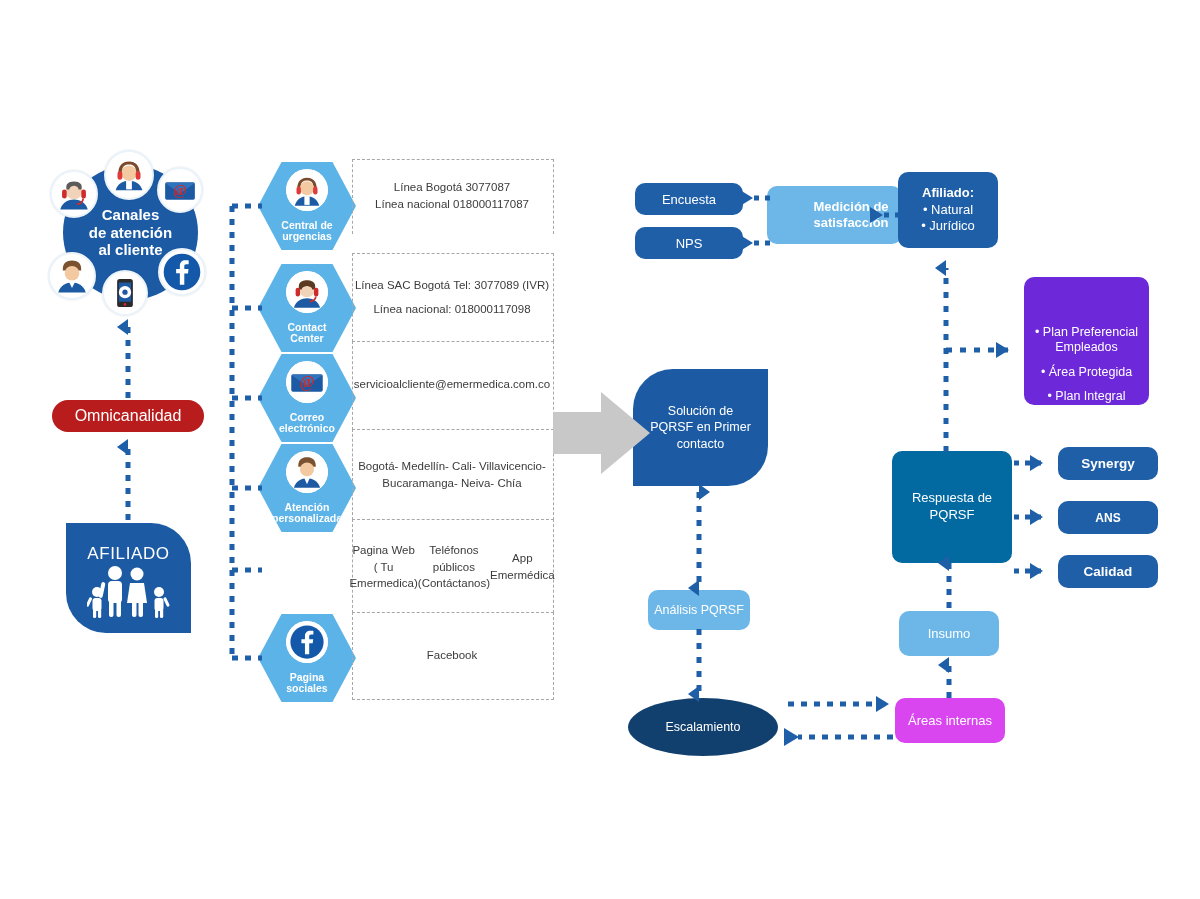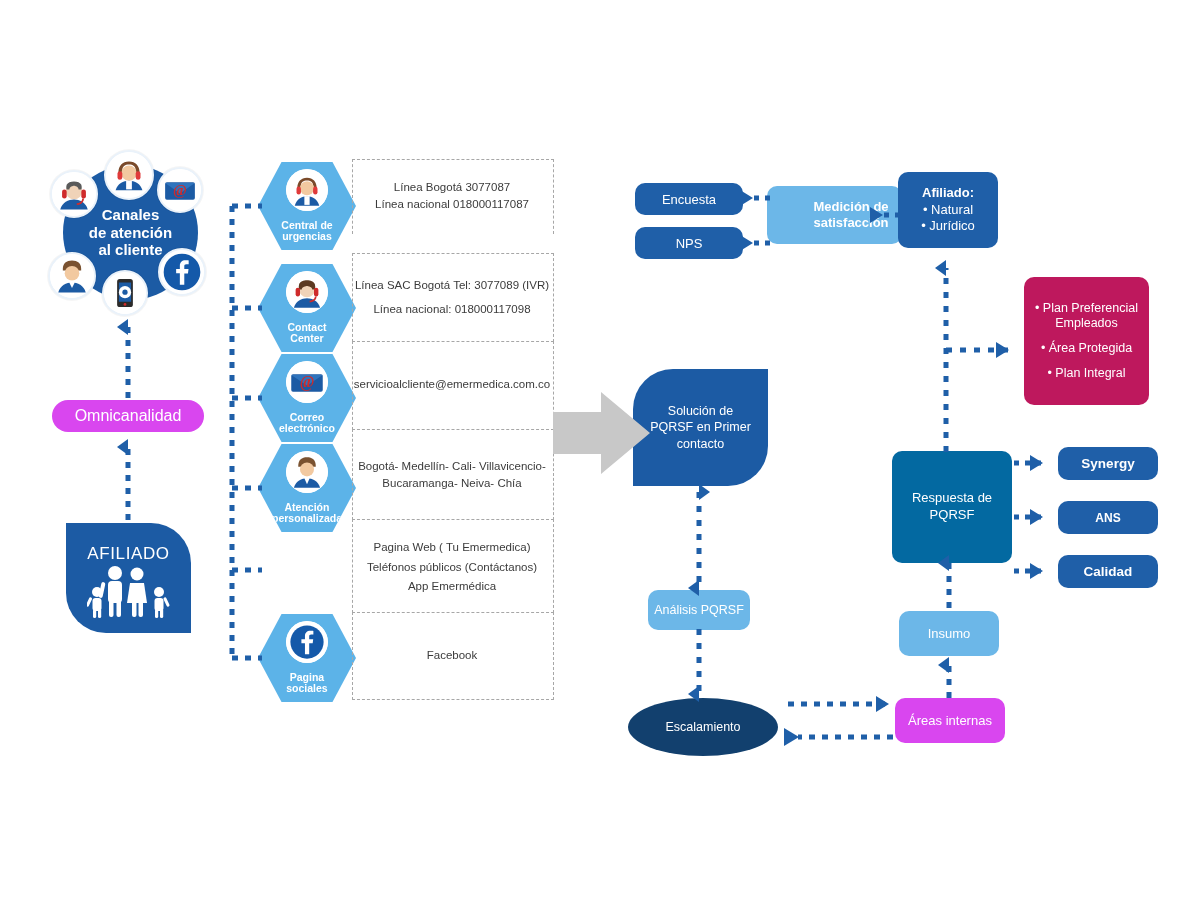--- a/index.html
+++ b/index.html
@@ -31,21 +31,21 @@
     border:2px solid #eaf2fa;
     box-shadow:0 0 0 1px rgba(0,0,0,0.04);
     z-index:4;
     overflow:hidden;
   }
   .badge svg{display:block;width:100%;height:100%;}
 
   
   #omnicanalidad{
     left:52px;top:400px;width:152px;height:32px;border-radius:16px;
-    background:#d946ef;color:#fff;font-size:16px;
+    background:#b91c1c;color:#fff;font-size:16px;
   }
 
   
   #afiliado-leaf{
     left:66px;top:523px;width:125px;height:110px;
     background:#1c5ba4;
     border-radius:0 40px 0 40px;
     flex-direction:column;
   }
   #afiliado-leaf .cap{color:#fff;font-size:17px;letter-spacing:.6px;margin-top:6px;}
@@ -69,21 +69,21 @@
   .detail{
     color:#3b3b3b;font-size:11.5px;line-height:1.45;text-align:center;
   }
 
   
   .rbox{border-radius:10px;color:#fff;}
   .navy{background:#d946ef;}
   .mid{background:#1f5fa8;}
   .steel{background:#0369a1;}
   .sky{background:#6cb7e8;}
-  .deep{background:#be185d;}
+  .deep{background:#6d28d9;justify-content:flex-end;}
 
   
   #solucion{
     left:633px;top:369px;width:135px;height:117px;
     background:#1c5ba4;
     border-radius:40px 0 40px 0;
     flex-direction:column;line-height:1.3;font-size:12.5px;color:#fff;
   }
 
   
@@ -344,21 +344,21 @@
       </div>
     </div>
   </div>
   <div class="abs dashbox" style="left:352px;top:429px;width:200px;height:90px;border-bottom:0;"></div>
   <div class="abs ctr detail" style="left:352px;top:455px;width:200px;height:40px;flex-direction:column;">
     <div>Bogotá- Medellín- Cali- Villavicencio-</div>
     <div>Bucaramanga- Neiva- Chía</div>
   </div>
 
   <div class="abs dashbox" style="left:352px;top:519px;width:200px;height:93px;border-bottom:0;"></div>
-  <div class="abs ctr detail" style="left:352px;top:539px;width:200px;height:56px;flex-direction:column;justify-content:space-between;">
+  <div class="abs ctr detail" style="left:352px;top:539px;width:200px;height:56px;flex-direction:row;">
     <div>Pagina Web ( Tu Emermedica)</div>
     <div>Teléfonos públicos (Contáctanos)</div>
     <div>App Emermédica</div>
   </div>
 
   <div class="abs" style="left:258px;top:614px;">
     <div class="hex">
       <div class="hexicon">
         <svg viewBox="0 0 48 48">
             <circle cx="24" cy="24" r="24" fill="#fff"></circle>

